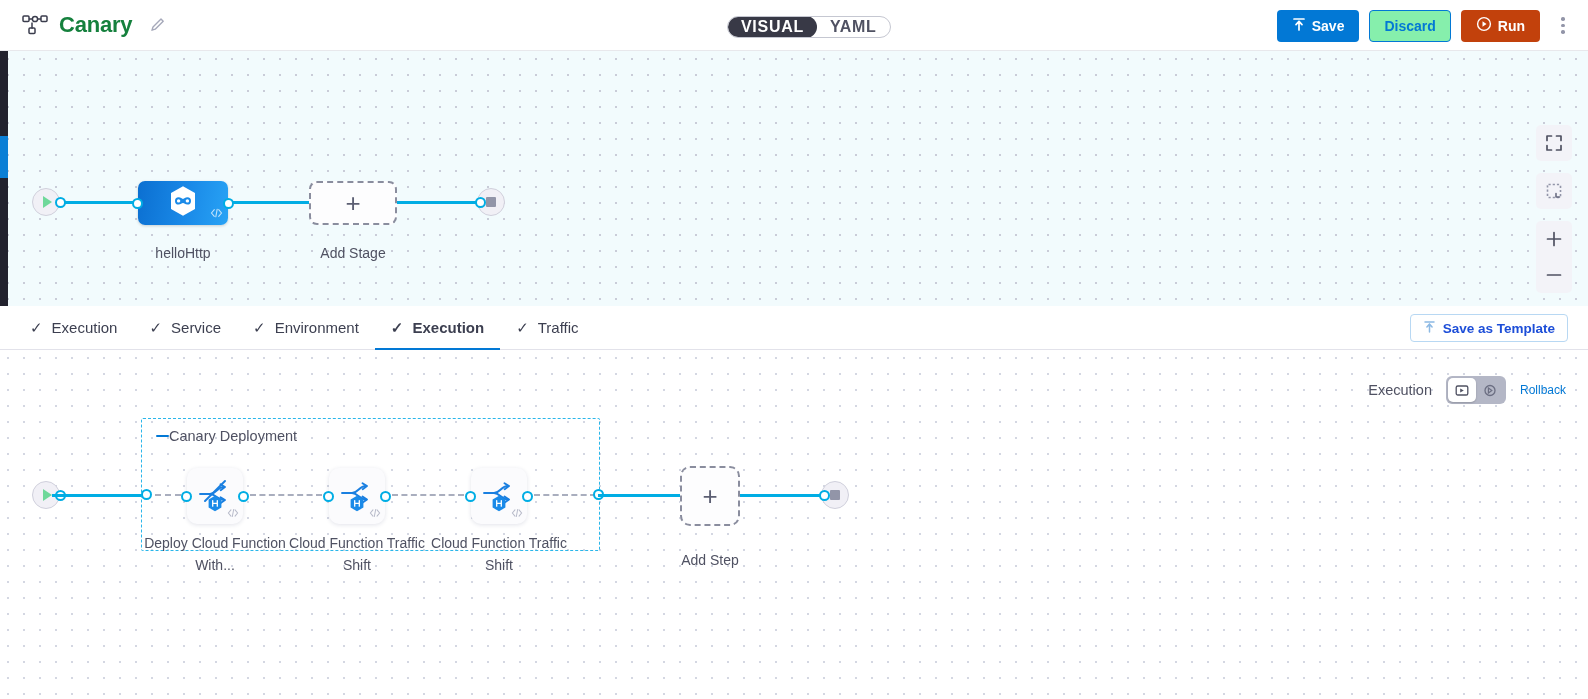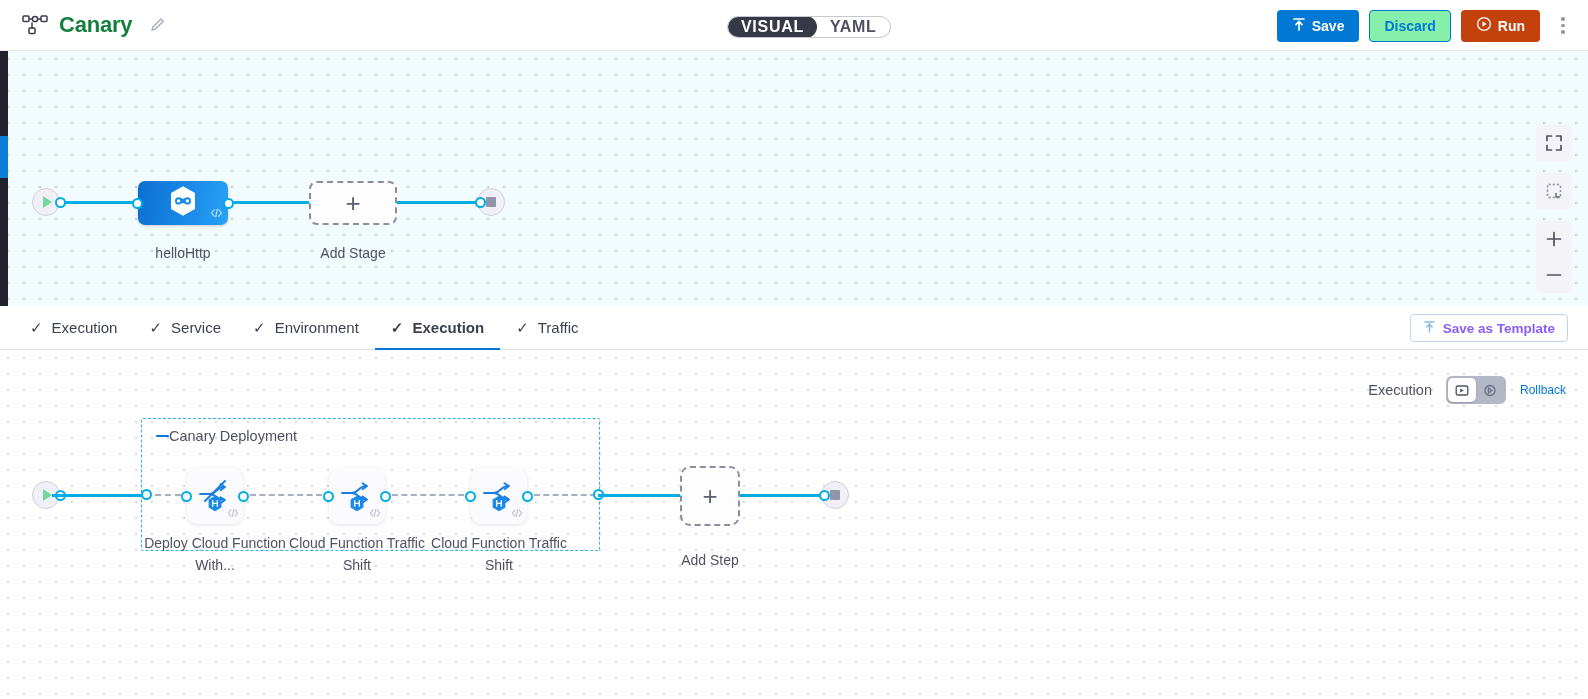--- a/index.html
+++ b/index.html
@@ -136,21 +136,21 @@
   .tab:first-child { margin-left: 14px; }
   .tab .chk { font-size: 15px; color: #3c3f50; }
   .tab.active { font-weight: bold; }
   .tab.active::after {
     content: ""; position: absolute; left: 0; right: 0; bottom: -1px; height: 2.5px; background: #0278d5;
   }
   .save-template {
     position: absolute; right: 20px; top: 8px;
     height: 28px; border: 1px solid #b8d8f3; border-radius: 4px;
     display: flex; align-items: center; gap: 7px; padding: 0 12px;
-    font-size: 13.5px; font-weight: bold; color: #8b5cf6; background: #fff; cursor: pointer;
+    font-size: 13.5px; font-weight: bold; color: #1d4ed8; background: #fff; cursor: pointer;
   }
 
   
   .canvas-bottom {
     position: absolute; top: 350px; left: 0; width: 1588px; height: 349px;
     background-color: #ffffff;
     background-image: radial-gradient(#d4d7e2 0.9px, transparent 1px);
     background-size: 16px 16px;
     overflow: hidden;
   }

